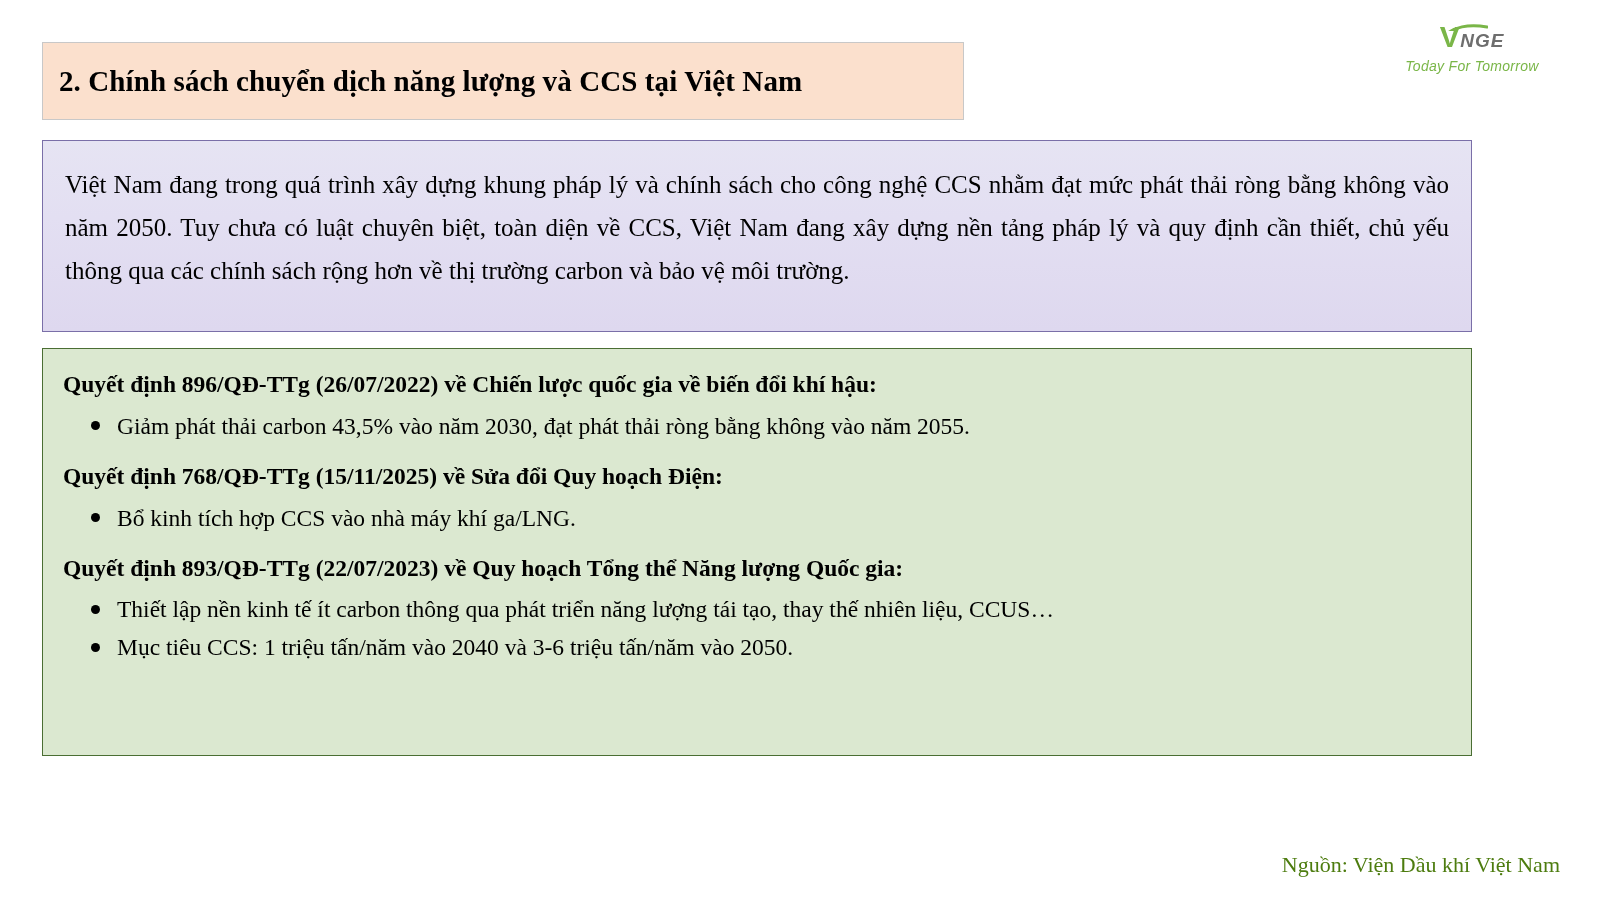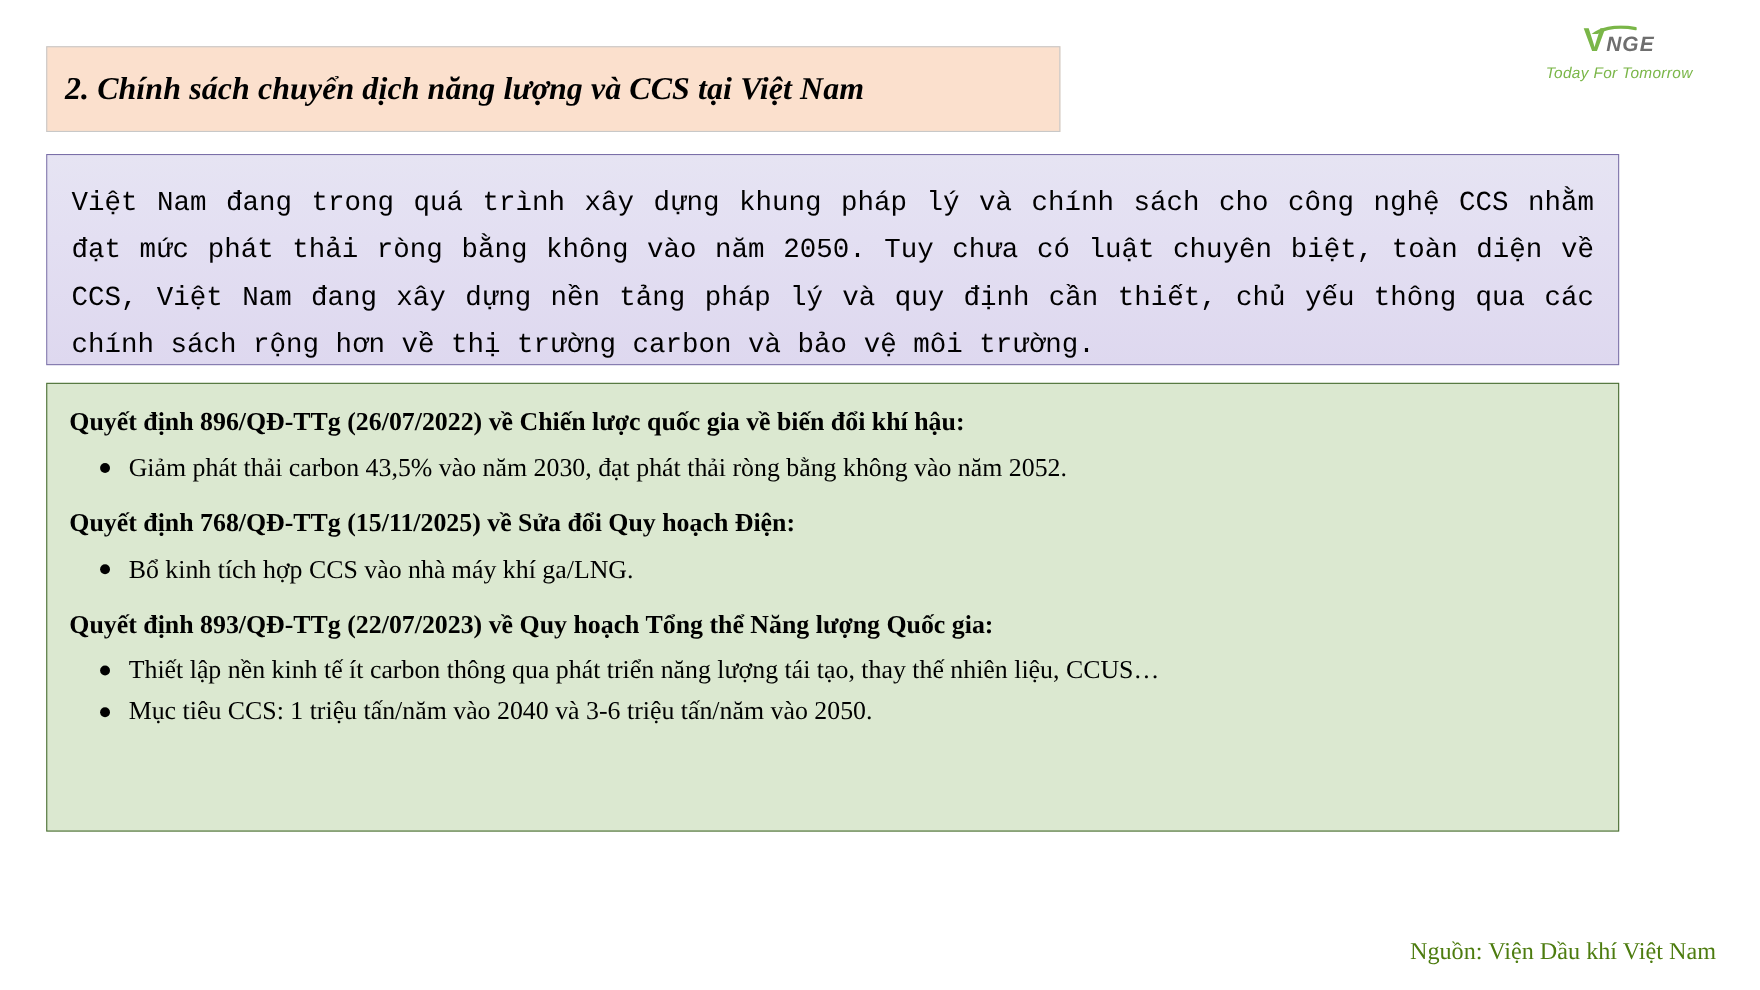--- a/index.html
+++ b/index.html
@@ -72,42 +72,40 @@
     position: absolute;
     left: 42px;
     top: 42px;
     width: 922px;
     height: 78px;
     background: #fbe0cd;
     border: 1px solid #c8c8c8;
     box-sizing: border-box;
     display: flex;
     align-items: center;
-    font-style: italic;
   }
   .title-text {
     font-size: 29px;
     font-weight: bold;
     padding-left: 16px;
     color: #000000;
     letter-spacing: 0.1px;
   }
 
   
   .intro-box {
     position: absolute;
     left: 42px;
     top: 140px;
     width: 1430px;
     height: 192px;
     box-sizing: border-box;
     border: 1px solid #7a6fa8;
     background: linear-gradient(180deg, #e6e4f3 0%, #e3dff2 40%, #ded8ef 100%);
     padding: 22px 22px 18px 22px;
-    font-family: Liberation Mono, monospace;
   }
   .intro-text {
     font-size: 25px;
     line-height: 1.72;
     text-align: justify;
     text-justify: inter-word;
     color: #000000;
   }
 
   
@@ -185,21 +183,21 @@
 
   <div class="intro-box">
     <div class="intro-text">Việt Nam đang trong quá trình xây dựng khung pháp lý và chính sách cho công nghệ CCS nhằm đạt mức phát thải ròng bằng không vào năm 2050. Tuy chưa có luật chuyên biệt, toàn diện về CCS, Việt Nam đang xây dựng nền tảng pháp lý và quy định cần thiết, chủ yếu thông qua các chính sách rộng hơn về thị trường carbon và bảo vệ môi trường.</div>
   </div>
 
   <div class="content-box">
 
     <div class="group">
       <div class="group-head">Quyết định 896/QĐ-TTg (26/07/2022) về Chiến lược quốc gia về biến đổi khí hậu:</div>
       <ul class="bullets">
-        <li><span class="dot"></span><span>Giảm phát thải carbon 43,5% vào năm 2030, đạt phát thải ròng bằng không vào năm 2052.</span></li>
+        <li><span class="dot"></span><span>Giảm phát thải carbon 43,5% vào năm 2030, đạt phát thải ròng bằng không vào năm 2055.</span></li>
       </ul>
     </div>
 
     <div class="group">
       <div class="group-head">Quyết định 768/QĐ-TTg (15/11/2025) về Sửa đổi Quy hoạch Điện:</div>
       <ul class="bullets">
         <li><span class="dot"></span><span>Bổ kinh tích hợp CCS vào nhà máy khí ga/LNG.</span></li>
       </ul>
     </div>
 

